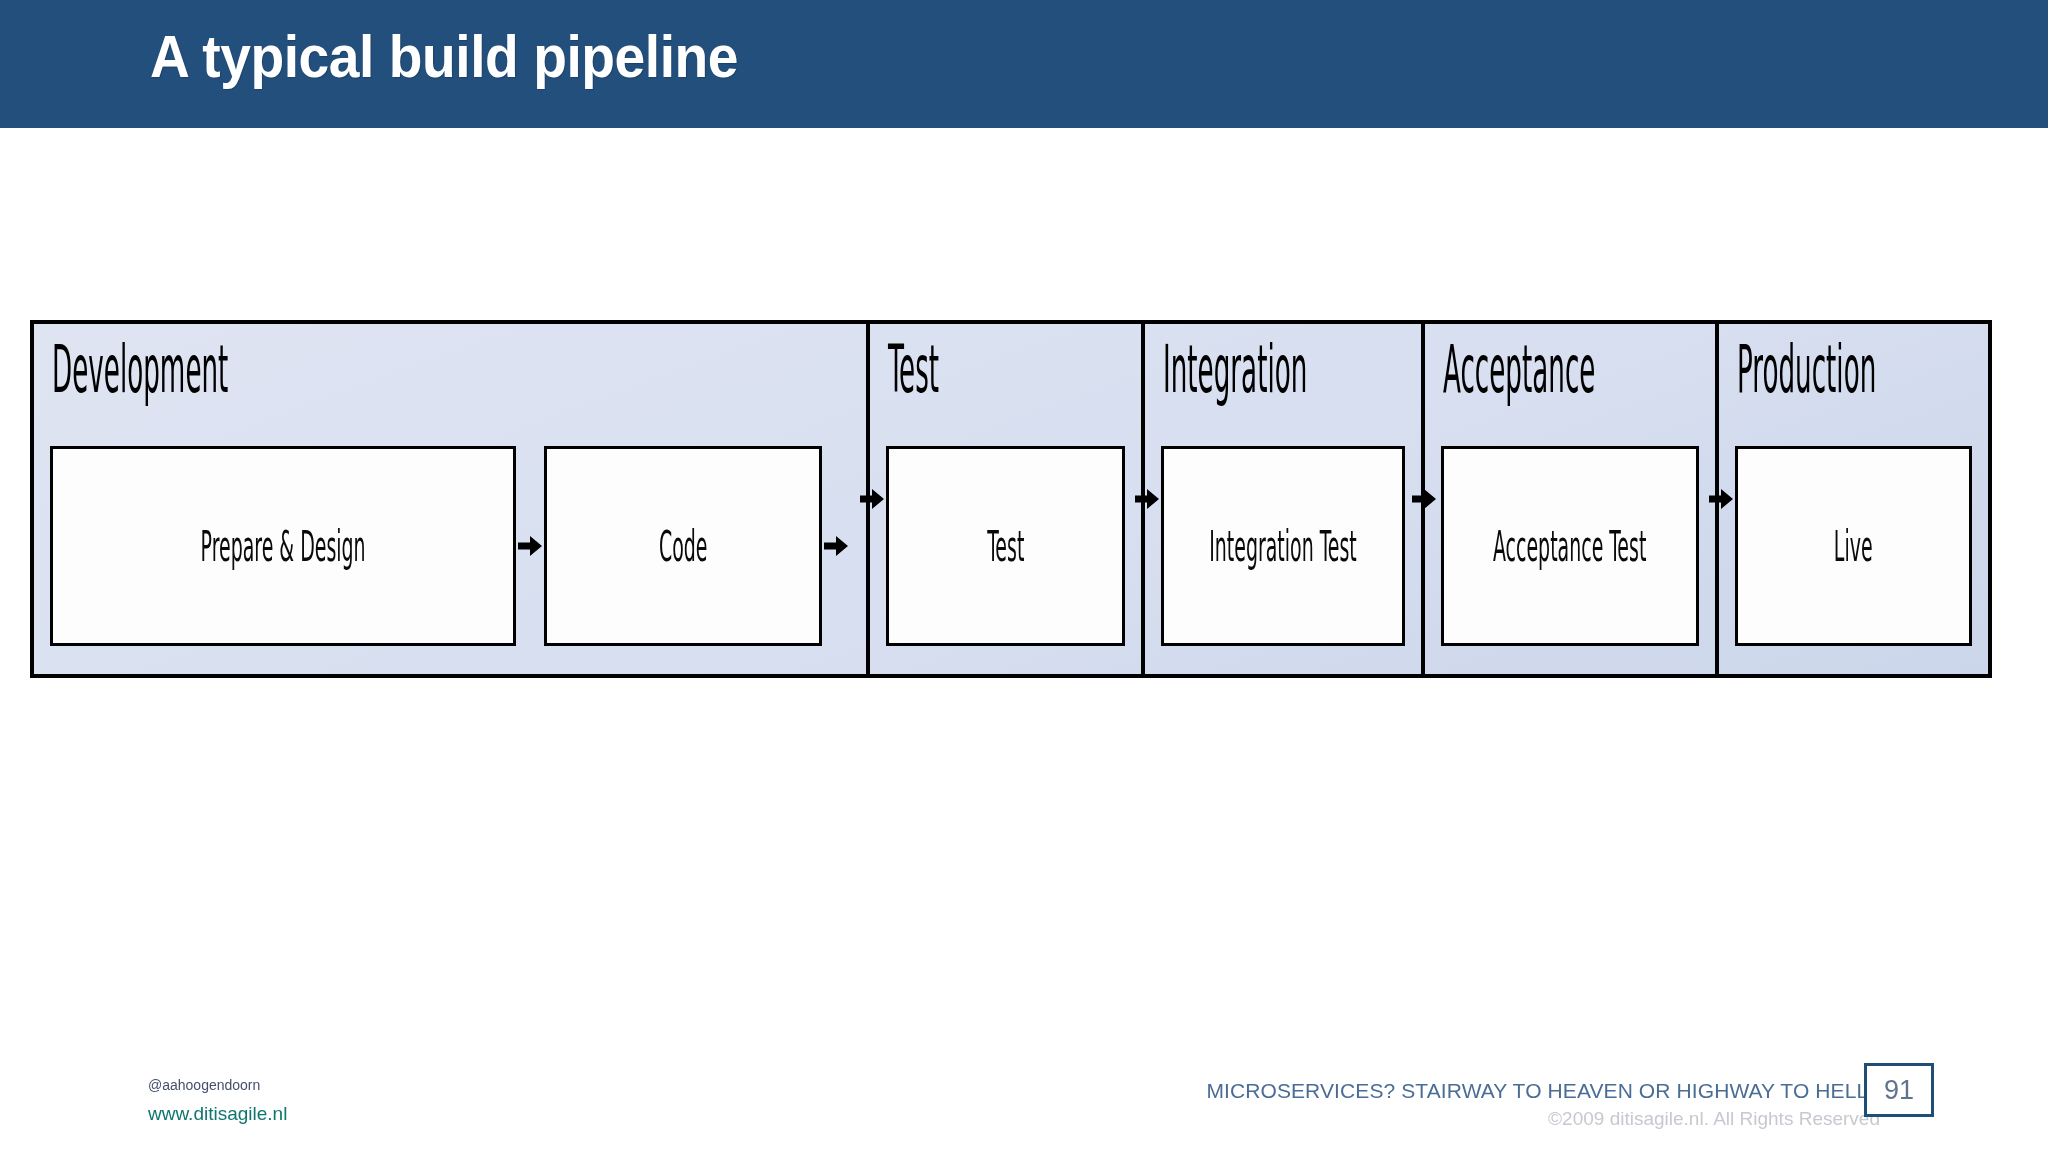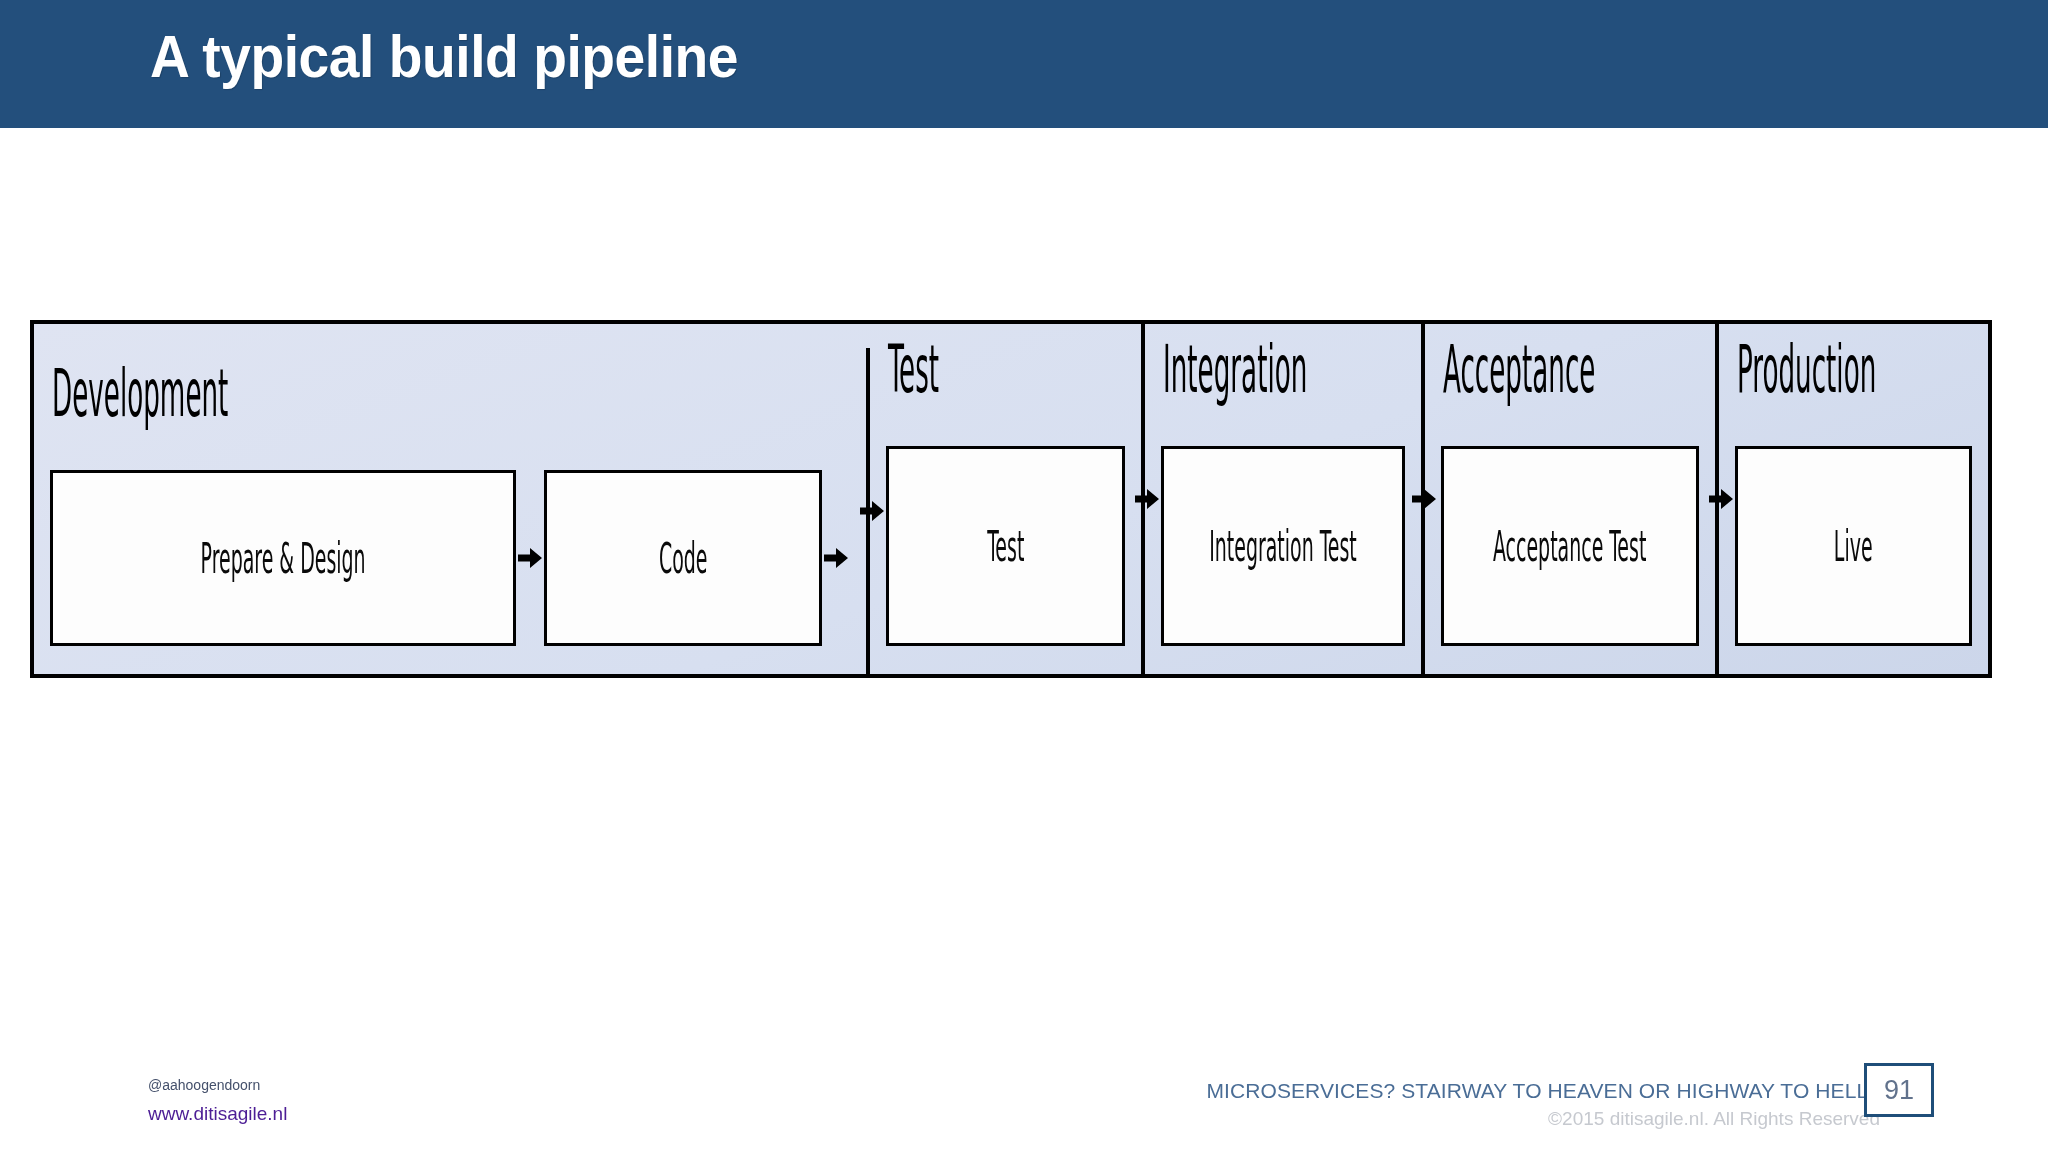--- a/index.html
+++ b/index.html
@@ -134,21 +134,21 @@
     top: 1077px;
     font-size: 14px;
     color: #44506b;
     white-space: nowrap;
   }
   .footer-site {
     position: absolute;
     left: 148px;
     top: 1103px;
     font-size: 19px;
-    color: #4c1d95;
+    color: #0f766e;
     white-space: nowrap;
   }
   .footer-deck {
     position: absolute;
     right: 168px;
     top: 1079px;
     font-size: 21px;
     color: #4a6d96;
     letter-spacing: 0.1px;
     white-space: nowrap;
@@ -182,21 +182,21 @@
   }
 </style>
 </head>
 <body>
 
 <div class="header-bar"></div>
 <div class="header-title">A typical build pipeline</div>
 
 <div class="pipeline">
 
-  <div class="section" style="flex: 0 0 836px; margin-top: 24px;">
+  <div class="section" style="flex: 0 0 836px;">
     <div class="section-title">Development</div>
     <div class="boxrow">
       <div class="stage-box">
         <span class="stage-label">Prepare &amp; Design</span>
       </div>
       <div class="arrow-gap">
         <svg width="26" height="26" viewBox="0 0 26 26" aria-hidden="true">
           <path d="M1 9.5 H13 V3 L25 13 L13 23 V16.5 H1 Z" fill="#000000"></path>
         </svg>
       </div>
@@ -266,16 +266,16 @@
         <span class="stage-label">Live</span>
       </div>
     </div>
   </div>
 
 </div>
 
 <div class="footer-handle">@aahoogendoorn</div>
 <div class="footer-site">www.ditisagile.nl</div>
 <div class="footer-deck">MICROSERVICES? STAIRWAY TO HEAVEN OR HIGHWAY TO HELL?</div>
-<div class="footer-copy">©2015 ditisagile.nl. All Rights Reserved</div>
+<div class="footer-copy">©2009 ditisagile.nl. All Rights Reserved</div>
 <div class="page-box">
   <span class="page-num">91</span>
 </div>
 
 </body></html>

